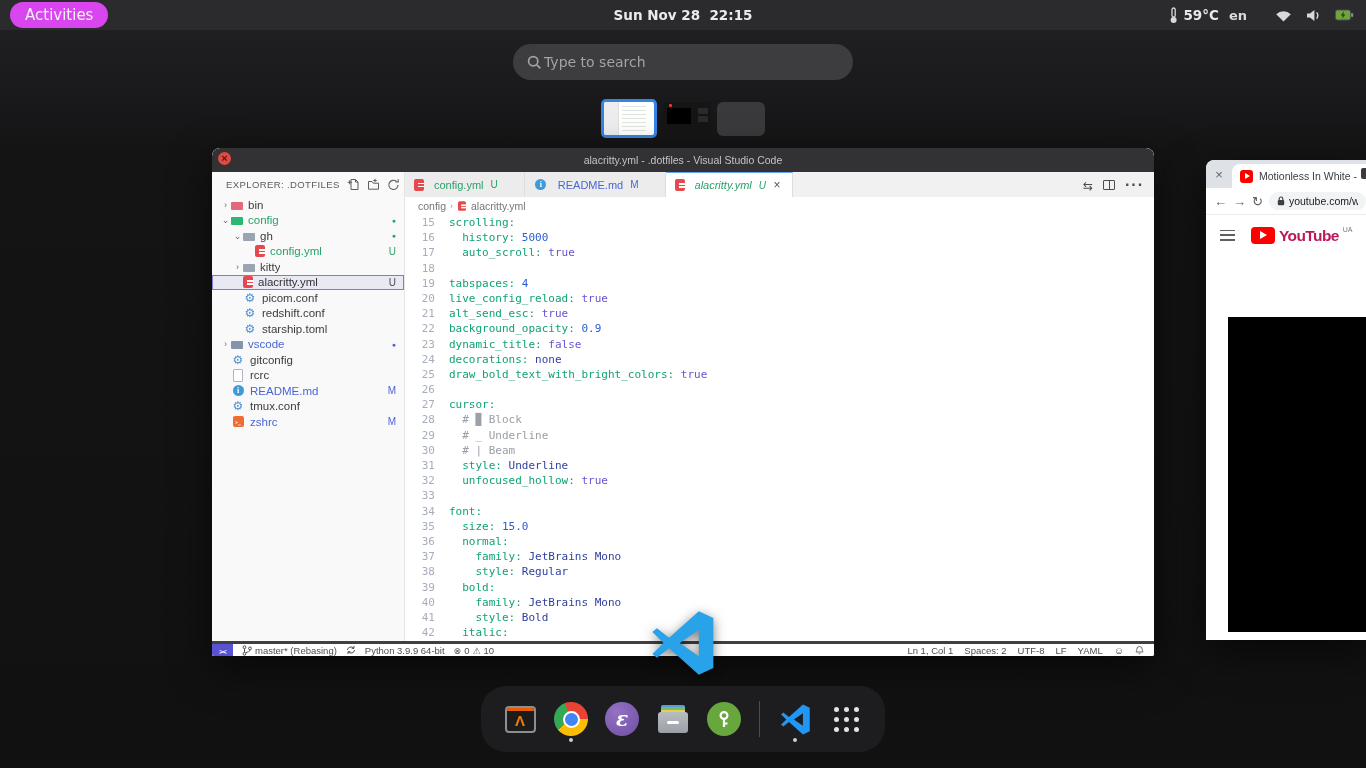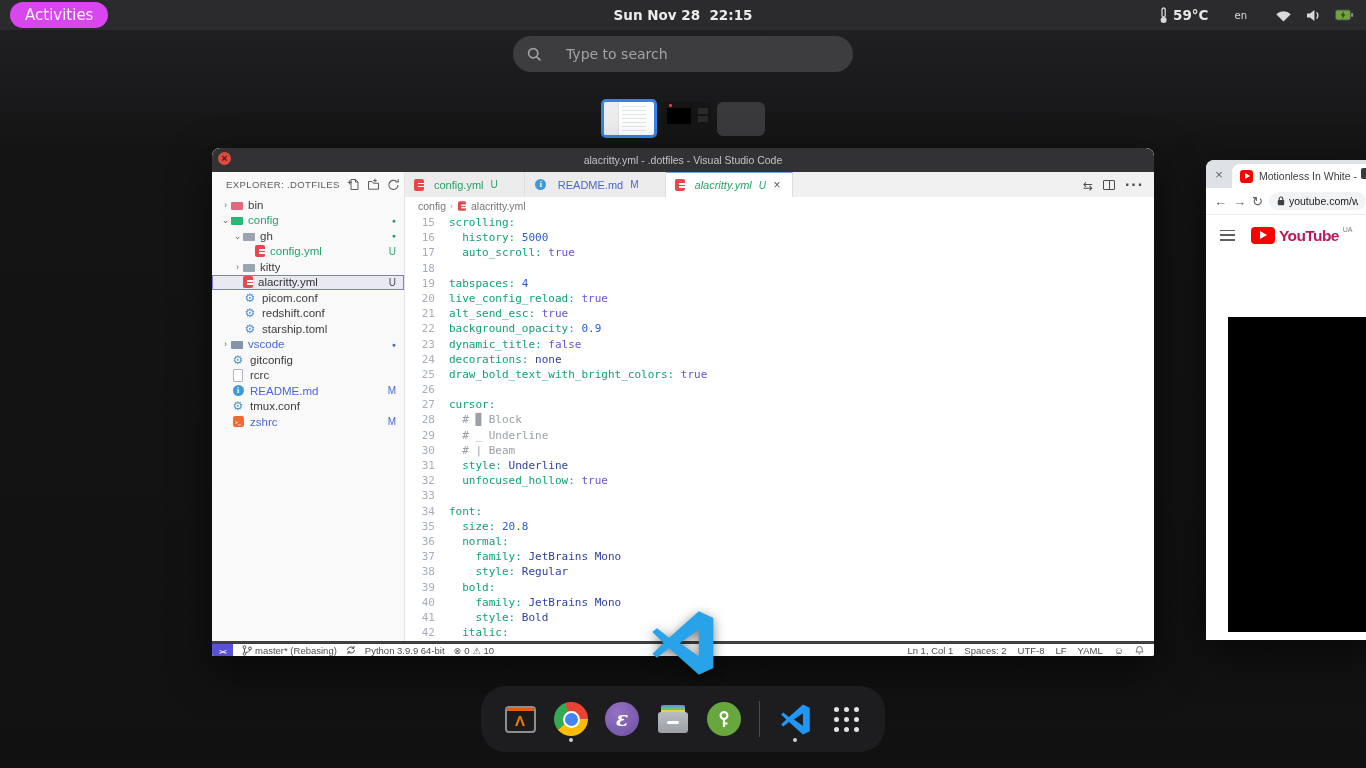--- a/index.html
+++ b/index.html
@@ -5,25 +5,25 @@
   *{margin:0;padding:0;box-sizing:border-box}
   html,body{width:1366px;height:768px;overflow:hidden;background:#131314;font-family:"Liberation Sans","DejaVu Sans",sans-serif}
   body{position:relative;background:linear-gradient(180deg,#222224 0,#1a1a1c 90px,#141415 150px,#111 100%)}
 
   
   .topbar{position:absolute;top:0;left:0;width:1366px;height:30px;background:#2b2b2d;display:flex;align-items:center;color:#e8e8e8;font-family:"DejaVu Sans",sans-serif;z-index:40}
   .activities{margin-left:10px;background:#d946ef;border-radius:15px;padding:4px 15px;font-size:15px;font-weight:400;color:#f2f2f2;cursor:pointer}
   .clock{position:absolute;left:50%;transform:translateX(-50%);font-size:13.5px;font-weight:700;color:#ececec;white-space:pre}
   .tb-right{position:absolute;right:12px;display:flex;align-items:center;gap:10px}
   .tb-temp{display:flex;align-items:center;gap:5px;font-size:13.5px;font-weight:700}
-  .tb-kbd{margin-left:16px;margin-right:18px;font-size:10px;font-weight:400;color:#dcdcdc}
+  .tb-kbd{margin-left:0;margin-right:18px;font-size:13px;font-weight:700;color:#dcdcdc}
   .tb-icons{display:flex;align-items:center;gap:13px}
 
   
-  .searchbar{position:absolute;top:36px;left:50%;transform:translateX(-50%);width:340px;height:36px;background:#3d3d3f;border-radius:18px;display:flex;align-items:center;padding:0 14px;gap:24px;cursor:text}
+  .searchbar{position:absolute;top:44px;left:50%;transform:translateX(-50%);width:340px;height:36px;background:#3d3d3f;border-radius:18px;display:flex;align-items:center;padding:0 14px;gap:2px;cursor:text}
   .searchbar .ph{color:#a3a3a3;font-size:14px;font-family:"DejaVu Sans",sans-serif}
   .ws-row{position:absolute;top:99px;left:50%;transform:translateX(-50%);display:flex;align-items:center;gap:6px}
   .ws{border-radius:3px;position:relative;overflow:hidden;cursor:pointer}
   .ws.active{width:56px;height:39px;border:3px solid #3584e4;background:#fff;border-radius:5px}
   .ws.active .mini-side{position:absolute;left:0;top:0;bottom:0;width:15px;background:#ededf0;border-right:1px solid #e0e0e0}
   .ws.active .mini-rows{position:absolute;left:18px;top:4px;width:24px;height:26px;background:repeating-linear-gradient(180deg,#dfe6df 0 1.5px,transparent 1.5px 4px)}
   .ws.browser{width:48px;height:34px;background:#151515}
   .ws.browser .mini-vid{position:absolute;left:4px;top:6px;width:24px;height:16px;background:#000}
   .ws.browser .mini-dot{position:absolute;left:6px;top:2px;width:3px;height:3px;background:#e33;border-radius:1px}
   .ws.browser .mini-thumb{position:absolute;right:3px;top:6px;width:10px;height:6px;background:#2a2a2a;box-shadow:0 8px 0 #2a2a2a}
@@ -426,21 +426,21 @@
           <div class="line"><span class="ln">30</span><span class="lc"><span class="k"></span><span class="v cmt">  # | Beam</span></span></div>
 
           <div class="line"><span class="ln">31</span><span class="lc"><span class="k">  style: </span><span class="v str">Underline</span></span></div>
 
           <div class="line"><span class="ln">32</span><span class="lc"><span class="k">  unfocused_hollow: </span><span class="v bool">true</span></span></div>
 
           <div class="line"><span class="ln">33</span><span class="lc"><span class="k"></span><span class="v"></span></span></div>
 
           <div class="line"><span class="ln">34</span><span class="lc"><span class="k">font:</span><span class="v"></span></span></div>
 
-          <div class="line"><span class="ln">35</span><span class="lc"><span class="k">  size: </span><span class="v num">20.8</span></span></div>
+          <div class="line"><span class="ln">35</span><span class="lc"><span class="k">  size: </span><span class="v num">15.0</span></span></div>
 
           <div class="line"><span class="ln">36</span><span class="lc"><span class="k">  normal:</span><span class="v"></span></span></div>
 
           <div class="line"><span class="ln">37</span><span class="lc"><span class="k">    family: </span><span class="v str">JetBrains Mono</span></span></div>
 
           <div class="line"><span class="ln">38</span><span class="lc"><span class="k">    style: </span><span class="v str">Regular</span></span></div>
 
           <div class="line"><span class="ln">39</span><span class="lc"><span class="k">  bold:</span><span class="v"></span></span></div>
 
           <div class="line"><span class="ln">40</span><span class="lc"><span class="k">    family: </span><span class="v str">JetBrains Mono</span></span></div>

